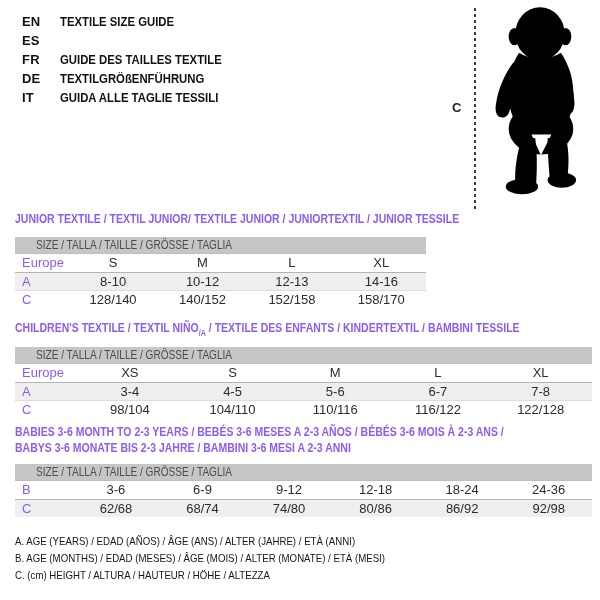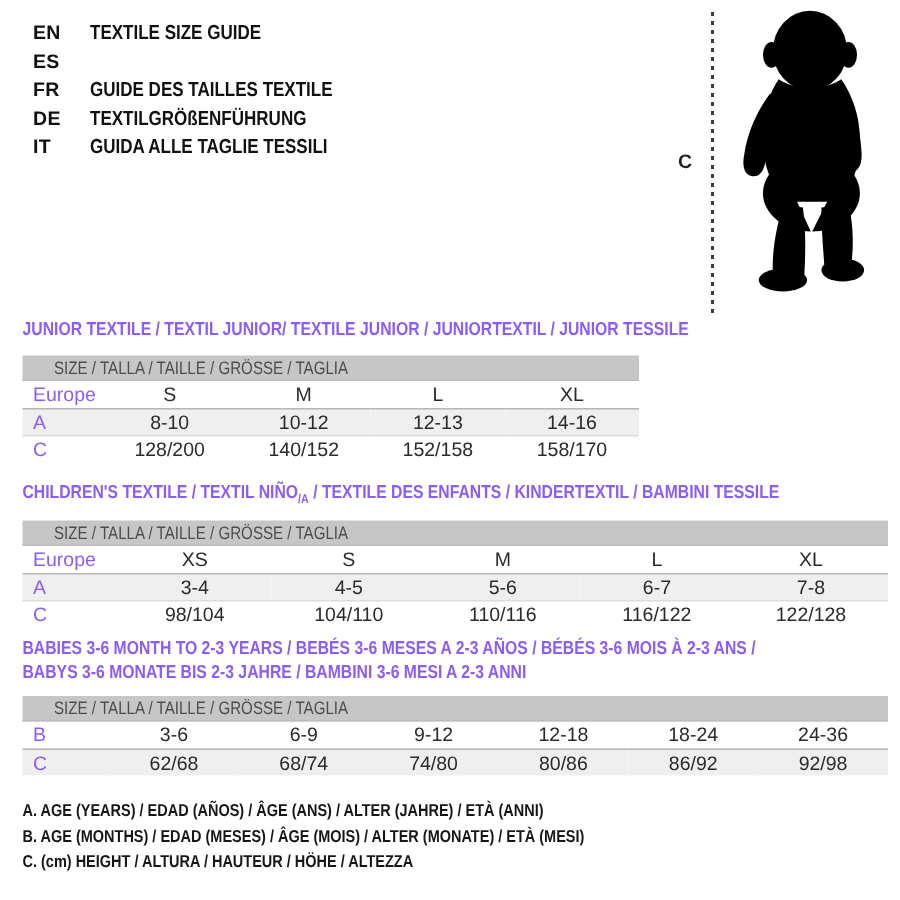--- a/index.html
+++ b/index.html
@@ -76,21 +76,21 @@
   table.size-table tr:nth-child(even) td { background: #efefef; }
   table.size-table td.rowlabel {
     text-align: left; padding-left: 7px; color: #8b5cf6; margin-top: 16px;
   }
   .b1 td.rowlabel { width: 13%; }
   .b2 td.rowlabel { width: 11%; }
   .b3 td.rowlabel { width: 10%; }
 
   
   .footnotes { position: absolute; left: 15px; top: 535px; }
-  .footnote { height: 17px; font-weight: bold; font-size: 11.5px; color: #161616; }
+  .footnote { height: 17px; font-weight: normal; font-size: 11.5px; color: #161616; }
 </style>
 </head>
 <body>
 
 <div class="page">
 
   <div class="lang-list">
     <div class="lang-row">
       <span class="lang-code">EN</span>
       <span class="lang-title"><span class="cond">TEXTILE SIZE GUIDE</span></span>
@@ -151,21 +151,21 @@
           </tr>
           <tr>
             <td class="rowlabel">A</td>
             <td>8-10</td>
             <td>10-12</td>
             <td>12-13</td>
             <td>14-16</td>
           </tr>
           <tr>
             <td class="rowlabel">C</td>
-            <td>128/200</td>
+            <td>128/140</td>
             <td>140/152</td>
             <td>152/158</td>
             <td>158/170</td>
           </tr>
         </tbody>
     </table>
   </div>
 
   <div class="section-heading h2">
     <span class="cond"><span>CHILDREN'S TEXTILE / TEXTIL NIÑO</span><span class="sub">/A</span><span> / TEXTILE DES ENFANTS / KINDERTEXTIL / BAMBINI TESSILE</span></span>

